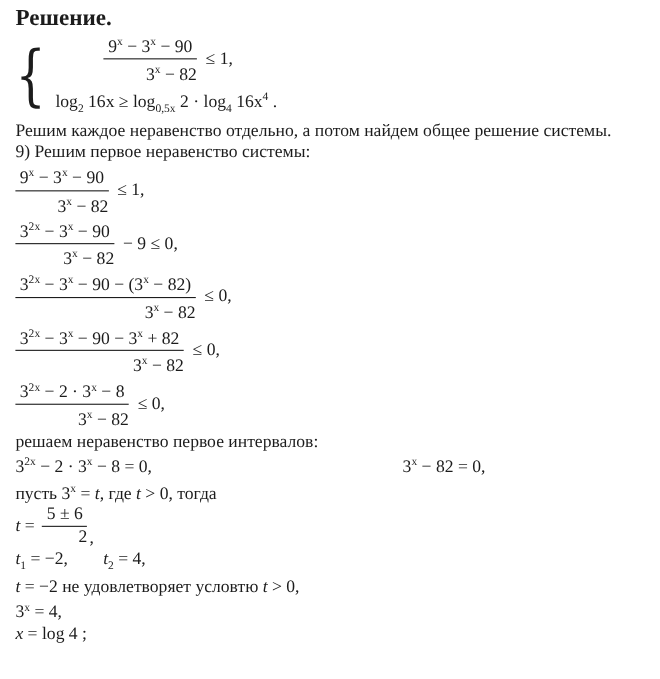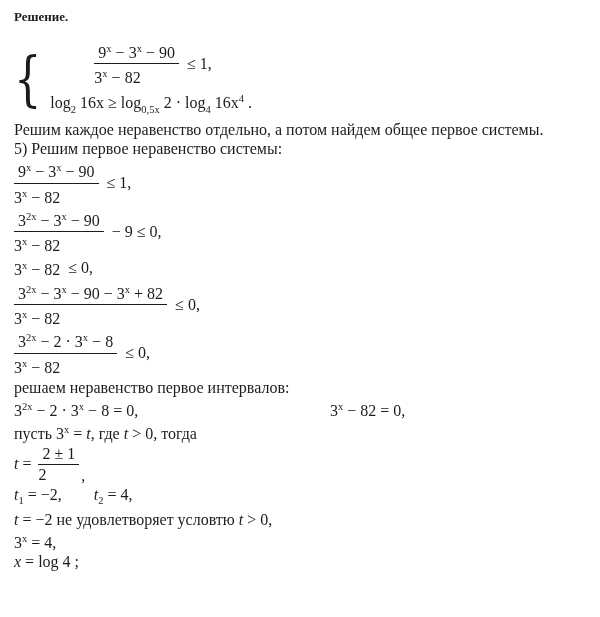--- a/index.html
+++ b/index.html
@@ -4,84 +4,85 @@
 <style>
   html,body { margin:0; padding:0; background:#ffffff; }
   .page {
     position:relative; width:600px; height:617px; box-sizing:border-box;
     background:#ffffff; color:#1c1c1c;
     font-family:"Liberation Serif","DejaVu Serif",serif;
     font-size:16px; padding:6px 10px 0 14px; overflow:hidden;
   }
   sup { font-size:10.5px; }
   sub { font-size:10.5px; }
-  .heading { font-weight:bold; font-size:13px; line-height:21px; margin-bottom:12px; }
+  .heading { font-weight:bold; font-size:21px; line-height:21px; margin-bottom:2px; }
   .line { line-height:19px; min-height:19px; }
   .math-line i, .col-left i, .col-right i, .after i, .pre i { font-style:italic; }
 
   
   .system { display:flex; align-items:center; margin:1px 0 2px 0; }
   .brace {
     display:inline-block; font-family:"DejaVu Serif",serif; font-weight:400;
     font-size:54px; line-height:54px; transform:scaleY(1.12) scaleX(0.8);
     transform-origin:left center; margin-right:2px;
   }
   .system-rows { display:flex; flex-direction:column; }
 
   
   .frac-line { display:flex; align-items:center; margin:1px 0; }
-  .frac { display:inline-block; text-align:left; vertical-align:middle; }
+  .frac { display:inline-block; text-align:right; vertical-align:middle; }
   .num { display:block; border-bottom:1.4px solid #1c1c1c; padding:0 4px 1px 4px; line-height:18px; }
   .den { display:block; padding-top:1px; line-height:18px;font-family:Liberation Serif, serif; }
   .after { margin-left:8px; }
   .after-tight { margin-left:2px; align-self:flex-end; line-height:16px; }
   .pre { margin-right:7px; }
 
   
   .cols { display:flex; line-height:19px; min-height:19px; }
   .col-left { width:316px; flex:0 0 316px; }
-  .col-right { flex:1; }
+  .col-right { flex:1;margin-left:36px; }
 </style>
 </head>
 <body>
 
 <div class="page">
   <div id="doc">
       <div class="heading">Решение.</div>
       <div class="system">
         <span class="brace">{</span>
         <div class="system-rows">
           <div class="frac-line" style="margin-left: 44px;">
             <span class="frac">
               <span class="num">9<sup>x</sup> − 3<sup>x</sup> − 90</span>
               <span class="den">3<sup>x</sup> − 82</span>
             </span>
             <span class="after">≤ 1,</span>
           </div>
           <div class="line math-line">log<sub>2</sub> 16x ≥ log<sub>0,5x</sub> 2 · log<sub>4</sub> 16x<sup>4</sup> .</div>
         </div>
       </div>
-      <div class="line text-line">Решим каждое неравенство отдельно, а потом найдем общее первое системы.</div>
-      <div class="line text-line">5) Решим первое неравенство системы:</div>
+      <div class="line text-line">Решим каждое неравенство отдельно, а потом найдем общее решение системы.</div>
+      <div class="line text-line">9) Решим первое неравенство системы:</div>
       <div class="frac-line">
         <span class="frac">
           <span class="num">9<sup>x</sup> − 3<sup>x</sup> − 90</span>
           <span class="den">3<sup>x</sup> − 82</span>
         </span>
         <span class="after">≤ 1,</span>
       </div>
       <div class="frac-line">
         <span class="frac">
           <span class="num">3<sup>2x</sup> − 3<sup>x</sup> − 90</span>
           <span class="den">3<sup>x</sup> − 82</span>
         </span>
         <span class="after">− 9 ≤ 0,</span>
       </div>
       <div class="frac-line">
         <span class="frac">
+          <span class="num">3<sup>2x</sup> − 3<sup>x</sup> − 90 − (3<sup>x</sup> − 82)</span>
           <span class="den">3<sup>x</sup> − 82</span>
         </span>
         <span class="after">≤ 0,</span>
       </div>
       <div class="frac-line">
         <span class="frac">
           <span class="num">3<sup>2x</sup> − 3<sup>x</sup> − 90 − 3<sup>x</sup> + 82</span>
           <span class="den">3<sup>x</sup> − 82</span>
         </span>
         <span class="after">≤ 0,</span>
@@ -97,21 +98,21 @@
       <div class="cols">
         <span class="col-left math-line">3<sup>2x</sup> − 2 · 3<sup>x</sup> − 8 = 0,</span>
         <span class="col-right math-line">3<sup>x</sup> − 82 = 0,</span>
       </div>
       <div class="cols">
         <span class="col-left math-line">пусть 3<sup>x</sup> = <i>t</i>, где <i>t</i> &gt; 0, тогда</span>
       </div>
       <div class="frac-line">
         <span class="pre math-line"><i>t</i> = </span>
         <span class="frac">
-          <span class="num">2 ± 1</span>
+          <span class="num">5 ± 6</span>
           <span class="den">2</span>
         </span>
         <span class="after-tight">,</span>
       </div>
       <div class="line math-line"><i>t</i><sub>1</sub> = −2,  <i>t</i><sub>2</sub> = 4,</div>
       <div class="line math-line"><i>t</i> = −2 не удовлетворяет условтю <i>t</i> &gt; 0,</div>
       <div class="line math-line">3<sup>x</sup> = 4,</div>
       <div class="line math-line"><i>x</i> = log 4 ;</div>
     </div>
 </div>

